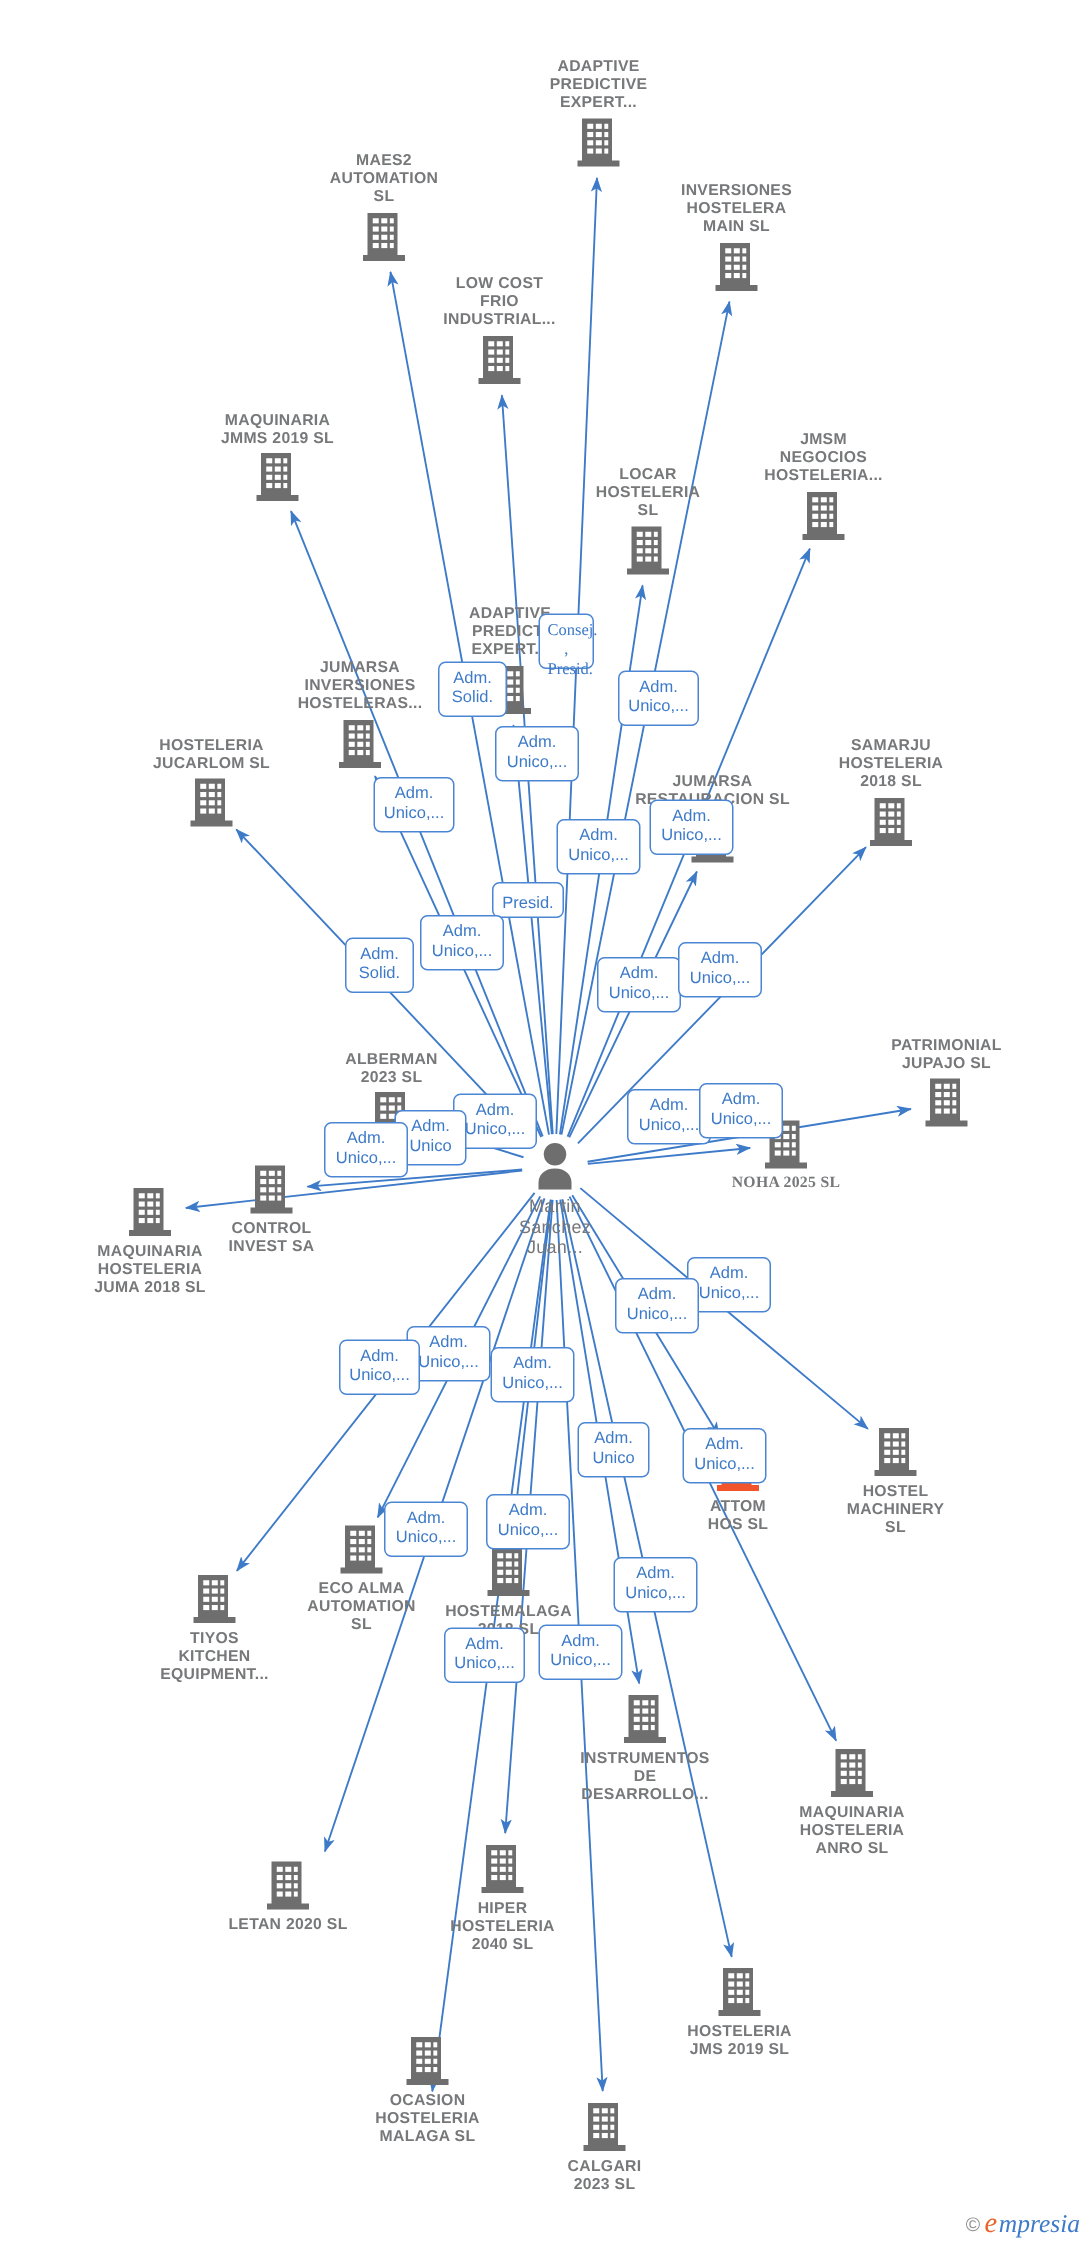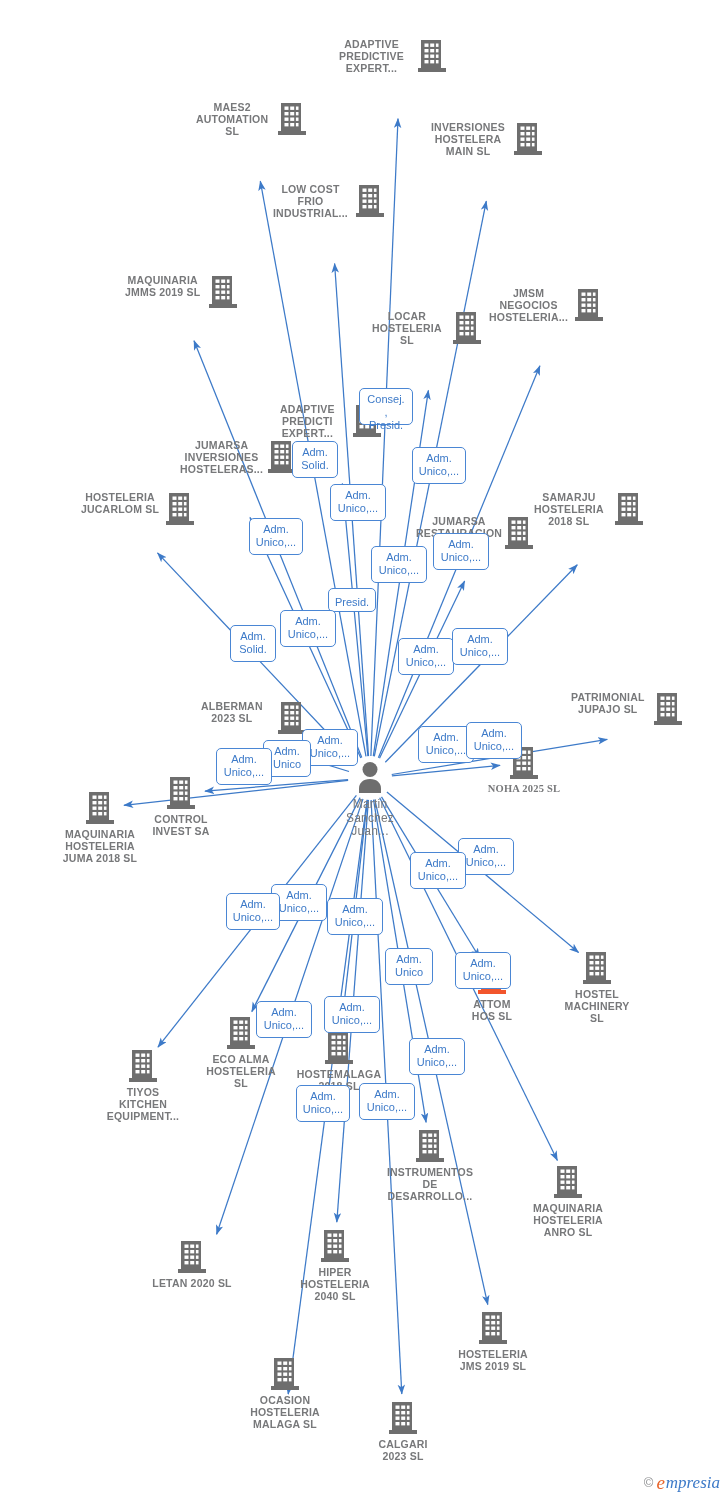--- a/index.html
+++ b/index.html
@@ -37,21 +37,21 @@
     letter-spacing:.2px;
     white-space:pre-line;
   }
   .node.person .lbl{
     font-weight:normal;
     font-size:12px;
     line-height:13.5px;
     color:#77787a;
   }
   .node.label-above .ico{order:2;}
-  .node.label-above{display:flex;flex-direction:row;}
+  .node.label-above{display:flex;flex-direction:column;}
   .node.label-above .lbl{order:1;margin-top:0;margin-bottom:2px;}
 
   
   .chip{
     position:absolute;
     box-sizing:border-box;
     border:1.3px solid #4a86d4;
     border-radius:5px;
     background:#ffffff;
     color:#3d7ac8;
@@ -577,21 +577,21 @@
             <rect x="19.9" y="11" width="2.6" height="3.4"></rect>
             <rect x="8.5" y="16.5" width="4" height="3.4"></rect>
             <rect x="14.2" y="16.5" width="4" height="3.4"></rect>
             <rect x="19.9" y="16.5" width="2.6" height="3.4"></rect>
             <rect x="8.5" y="22" width="4" height="3.4"></rect>
             <rect x="14.2" y="22" width="4" height="3.4"></rect>
             <rect x="19.9" y="22" width="2.6" height="3.4"></rect>
           </g>
         </svg></span>
       <span class="lbl">ECO ALMA
-HOSTELERIA
+AUTOMATION
 SL</span>
     </div>
     <div class="node" style="left: 339px; top: 1030px;">
       <span class="ico"><svg width="32" height="36" viewBox="0 0 32 36" xmlns="http://www.w3.org/2000/svg">
           <rect x="5" y="2" width="20" height="29" fill="#6e6e6e"></rect>
           <rect x="2" y="30" width="28" height="4" fill="#6e6e6e"></rect>
           <g fill="#ffffff">
             <rect x="8.5" y="5.5" width="4" height="3.4"></rect>
             <rect x="14.2" y="5.5" width="4" height="3.4"></rect>
             <rect x="19.9" y="5.5" width="2.6" height="3.4"></rect>
@@ -785,21 +785,21 @@
             <rect x="14.2" y="22" width="4" height="3.4"></rect>
             <rect x="19.9" y="22" width="2.6" height="3.4"></rect>
           </g>
         </svg></span>
       <span class="lbl">CALGARI
 2023  SL</span>
     </div>
   </div>
 
 <div id="chip-layer">
-    <div class="chip" style="left: 359px; top: 388px; width: 54px; height: 37px;">Consej. ,
+    <div class="chip" style="left: 359px; top: 409px; width: 37px; height: 37px; font-family: Liberation Serif, serif;">Consej. ,
 Presid.</div>
     <div class="chip" style="left: 292px; top: 441px; width: 46px; height: 37px;">Adm.
 Solid.</div>
     <div class="chip" style="left: 412px; top: 447px; width: 54px; height: 37px;">Adm.
 Unico,...</div>
     <div class="chip" style="left: 330px; top: 484px; width: 56px; height: 37px;">Adm.
 Unico,...</div>
     <div class="chip" style="left: 249px; top: 518px; width: 54px; height: 37px;">Adm.
 Unico,...</div>
     <div class="chip" style="left: 433px; top: 533px; width: 56px; height: 37px;">Adm.

